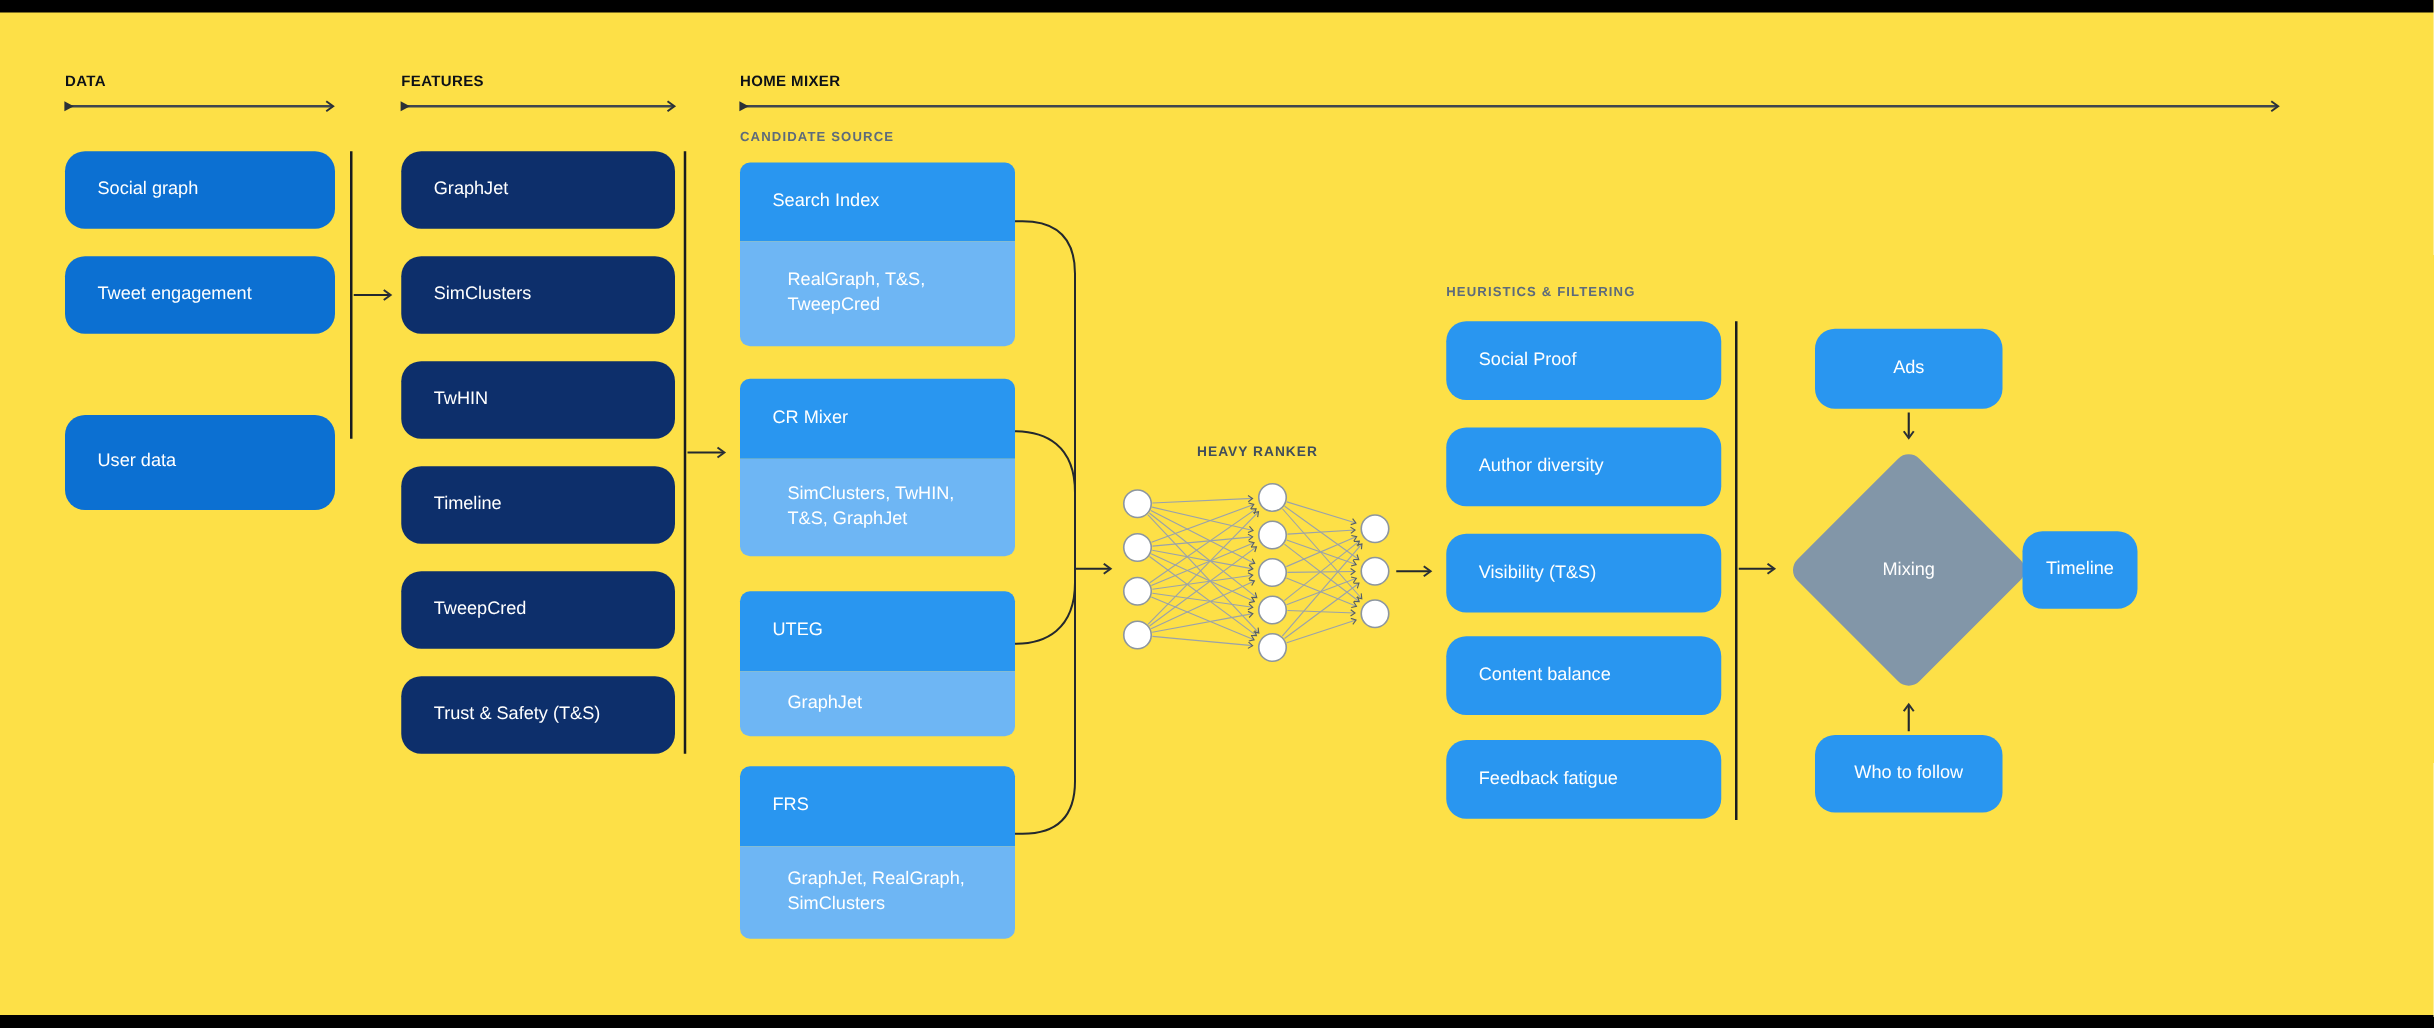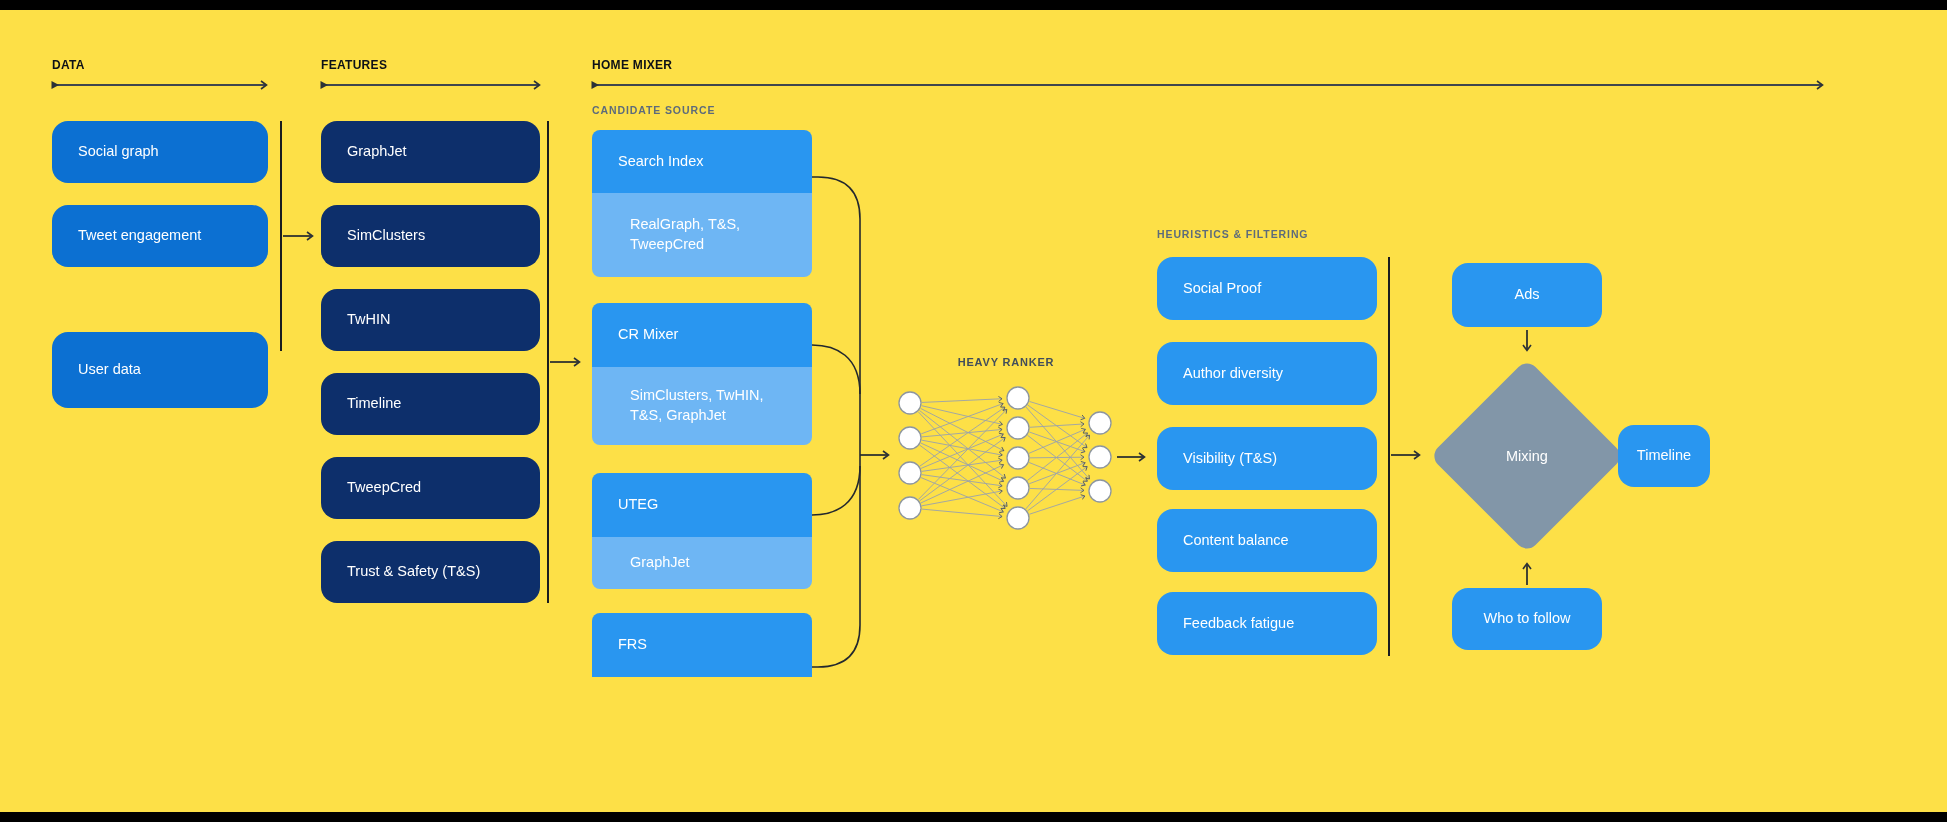--- a/index.html
+++ b/index.html
@@ -144,20 +144,21 @@
   <div class="box bblue group-main" style="left:592px;top:130px;width:220px;height:63px;">Search Index</div>
   <div class="box lblue group-sub" style="left:592px;top:193px;width:220px;height:84px;">RealGraph, T&amp;S, TweepCred</div>
 
   <div class="box bblue group-main" style="left:592px;top:303px;width:220px;height:64px;">CR Mixer</div>
   <div class="box lblue group-sub" style="left:592px;top:367px;width:220px;height:78px;">SimClusters, TwHIN, T&amp;S, GraphJet</div>
 
   <div class="box bblue group-main" style="left:592px;top:473px;width:220px;height:64px;">UTEG</div>
   <div class="box lblue group-sub" style="left:592px;top:537px;width:220px;height:52px;">GraphJet</div>
 
   <div class="box bblue group-main" style="left:592px;top:613px;width:220px;height:64px;">FRS</div>
+  <div class="box lblue group-sub" style="left:592px;top:677px;width:220px;height:74px;">GraphJet, RealGraph, SimClusters</div>
 
   <div class="hr-label" style="left:926px;top:356px;width:160px;">HEAVY RANKER</div>
 
   <div class="sub-label" style="left:1157px;top:228px;">HEURISTICS &amp; FILTERING</div>
   <div class="box bblue" style="left:1157px;top:257px;width:220px;height:63px;">Social Proof</div>
   <div class="box bblue" style="left:1157px;top:342px;width:220px;height:63px;">Author diversity</div>
   <div class="box bblue" style="left:1157px;top:427px;width:220px;height:63px;text-align:center;">Visibility (T&amp;S)</div>
   <div class="box bblue" style="left:1157px;top:509px;width:220px;height:63px;">Content balance</div>
   <div class="box bblue center" style="left:1452px;top:263px;width:150px;height:64px;">Ads</div>
 

